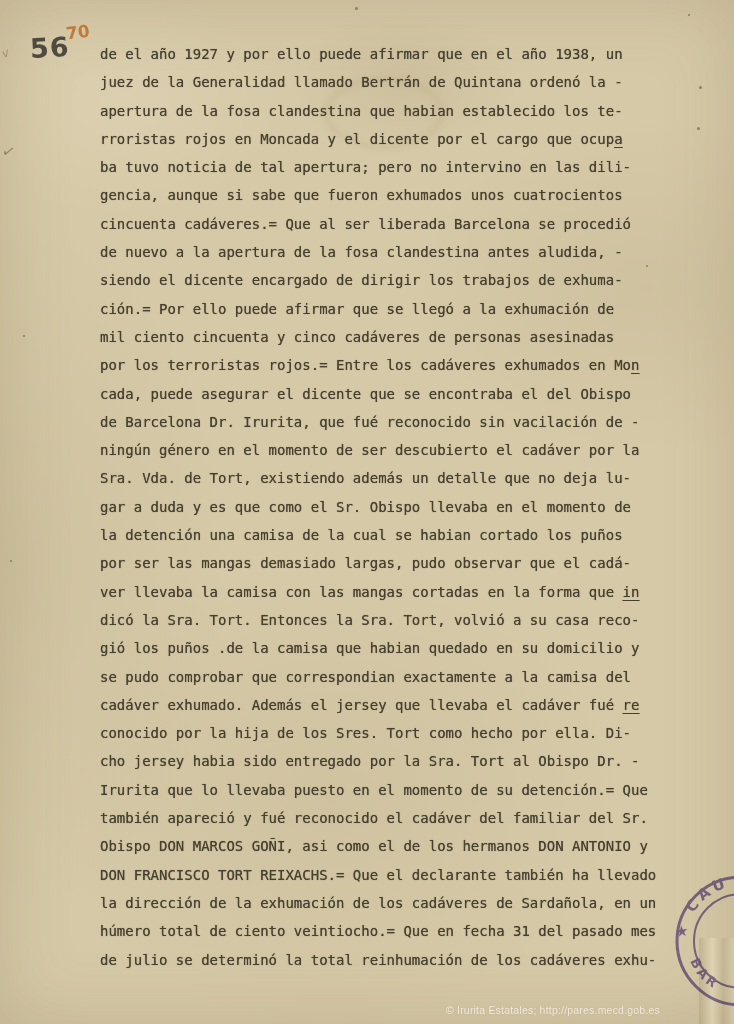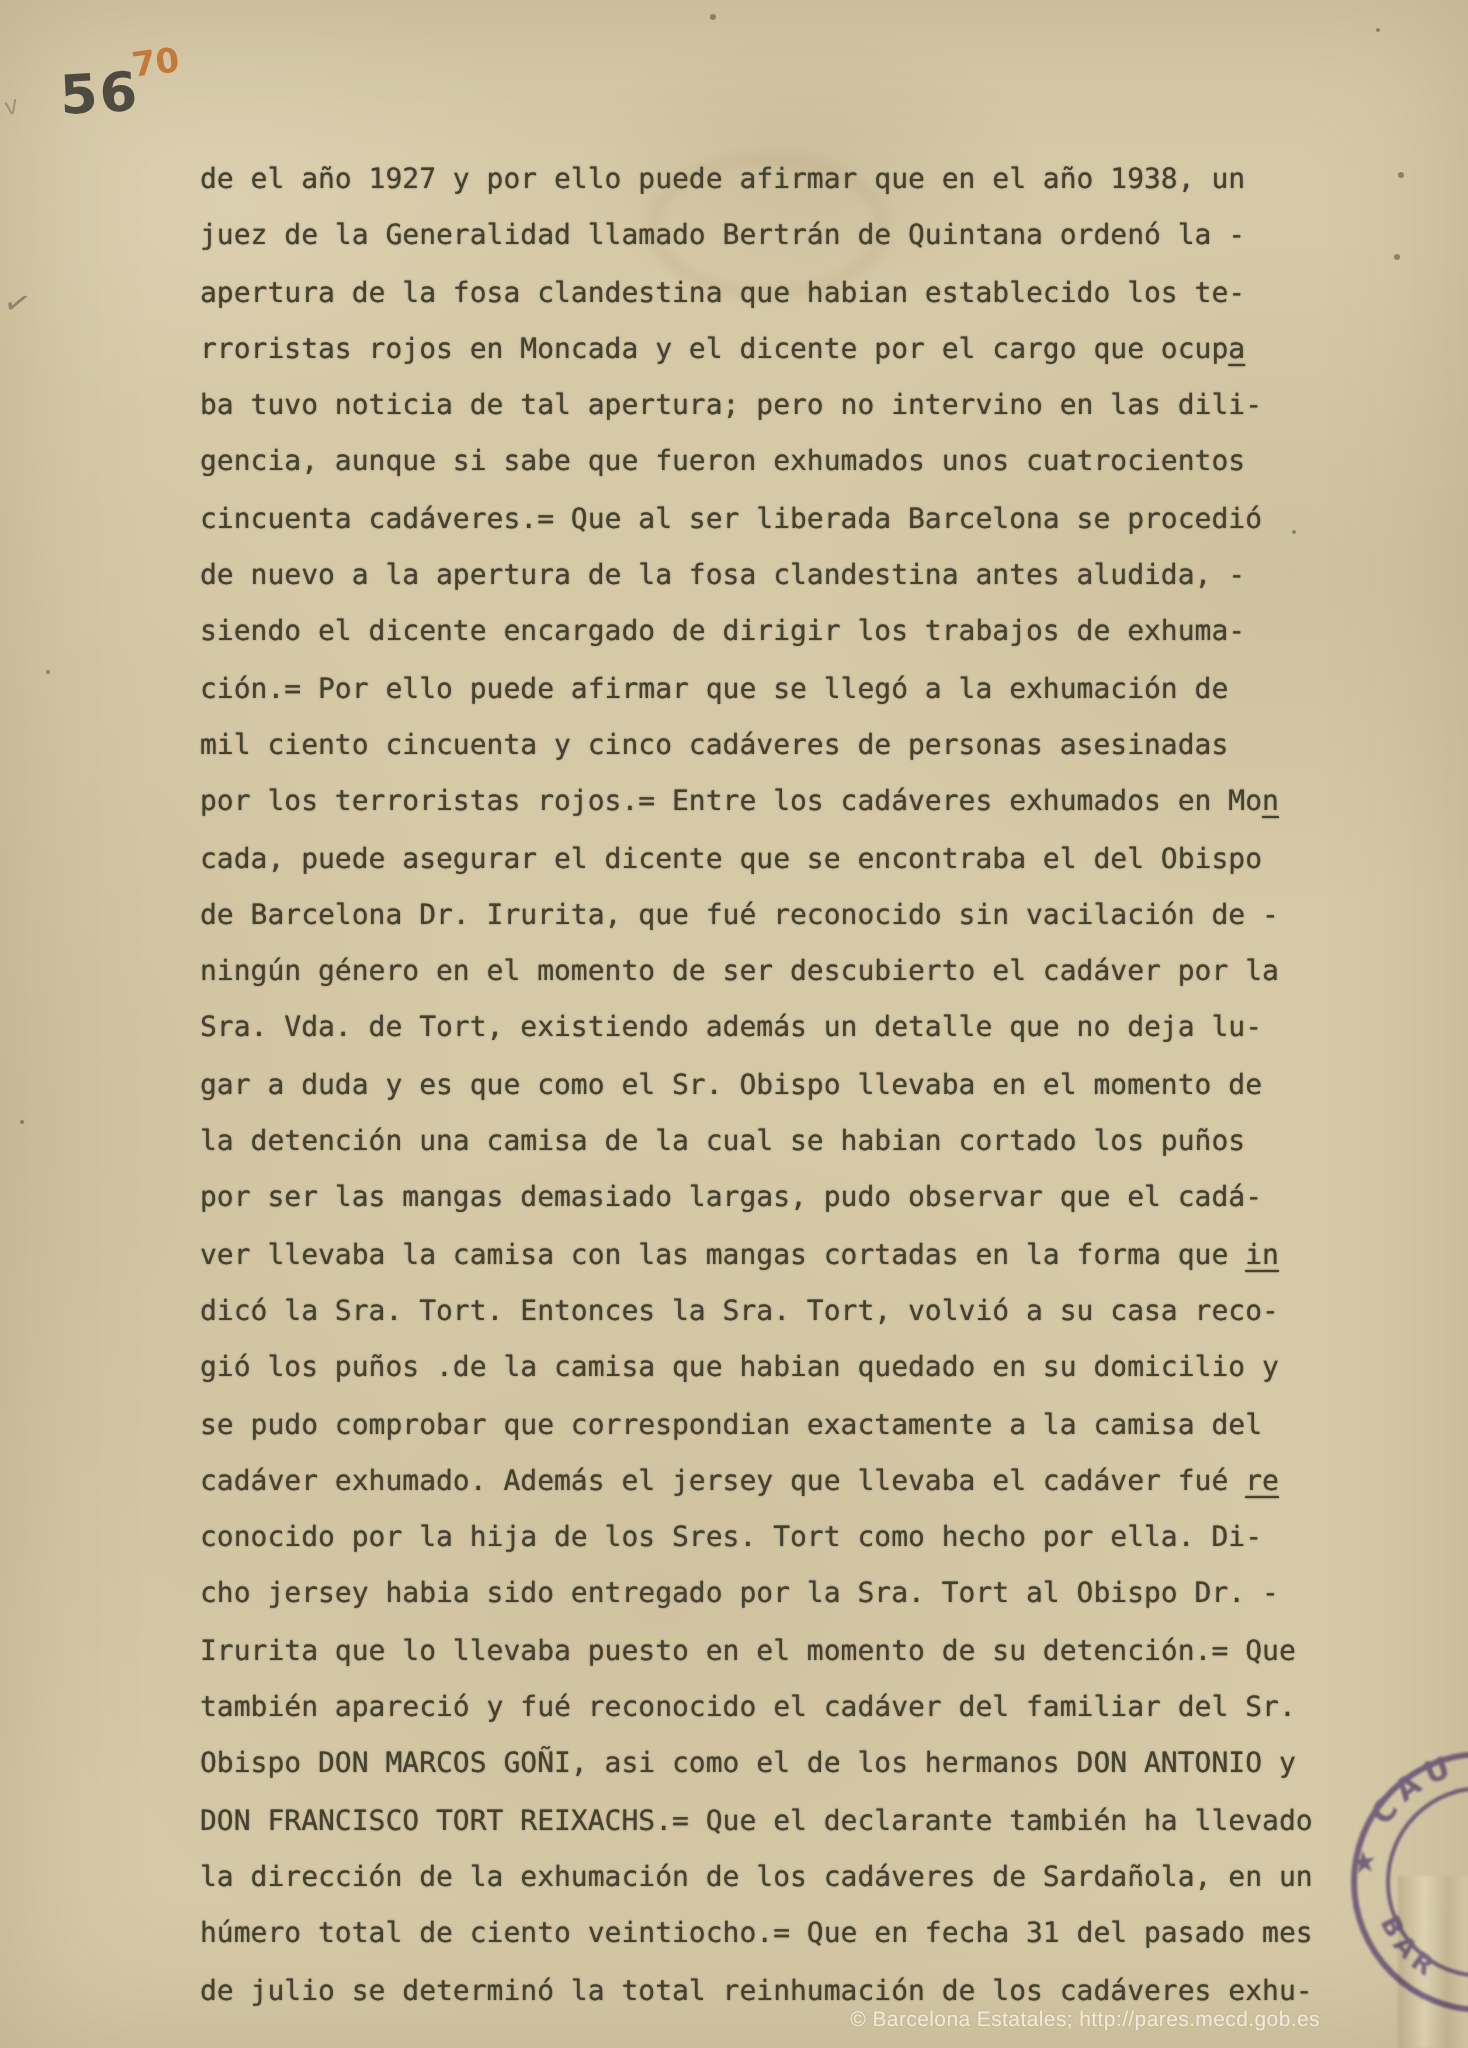--- a/index.html
+++ b/index.html
@@ -18,21 +18,20 @@
     box-shadow: inset 0 0 70px rgba(115,96,58,0.22);
     font-family:"DejaVu Sans Mono","Liberation Mono",monospace;
   }
   
   #typewritten-text{
     position:absolute;left:100px;top:40px;width:580px;
     font-size:14px;line-height:28.3px;
     color:#46402f;
     text-shadow:0 0 0.8px rgba(62,56,44,0.75);
     white-space:pre;
-    margin-top:36px;
   }
   #typewritten-text .line{height:28.3px;}
   #typewritten-text .cont{text-decoration:underline;text-underline-offset:3px;}
   
   .pencil-number{
     position:absolute;left:30px;top:32px;
     font-family:"DejaVu Sans","Liberation Sans",sans-serif;
     font-weight:700;font-size:27px;color:#3d3a34;opacity:.88;
     transform:rotate(-3deg);letter-spacing:1px;
   }
@@ -116,15 +115,15 @@
     <path id="stamp-arc-top" d="M 35 90 A 55 55 0 1 1 145 90" fill="none" stroke="none"></path>
     <path id="stamp-arc-bottom" d="M 38 106 A 55 55 0 0 0 86 145" fill="none" stroke="none"></path>
     <text font-size="15" letter-spacing="4">
       <textPath href="#stamp-arc-top" startOffset="2">★ CAU</textPath>
     </text>
     <text font-size="13" letter-spacing="3">
       <textPath href="#stamp-arc-bottom" startOffset="4">BAR</textPath>
     </text>
   </svg>
 
-  <div id="watermark">© Barcelona Estatales; http://pares.mecd.gob.es</div>
+  <div id="watermark">© Irurita Estatales; http://pares.mecd.gob.es</div>
 
 </div>
 
 </body></html>

